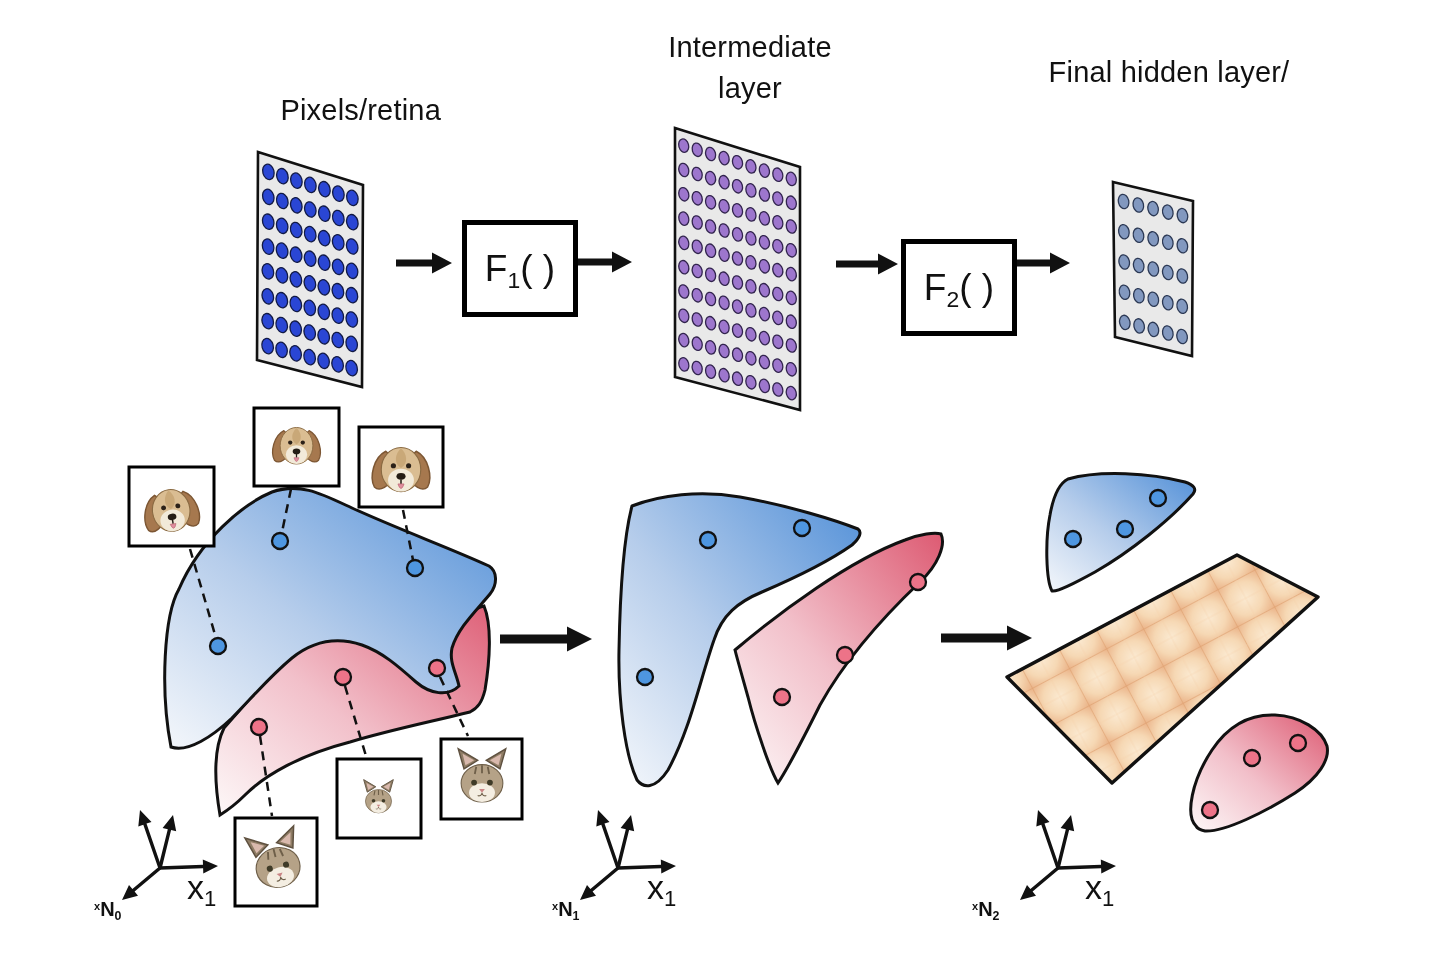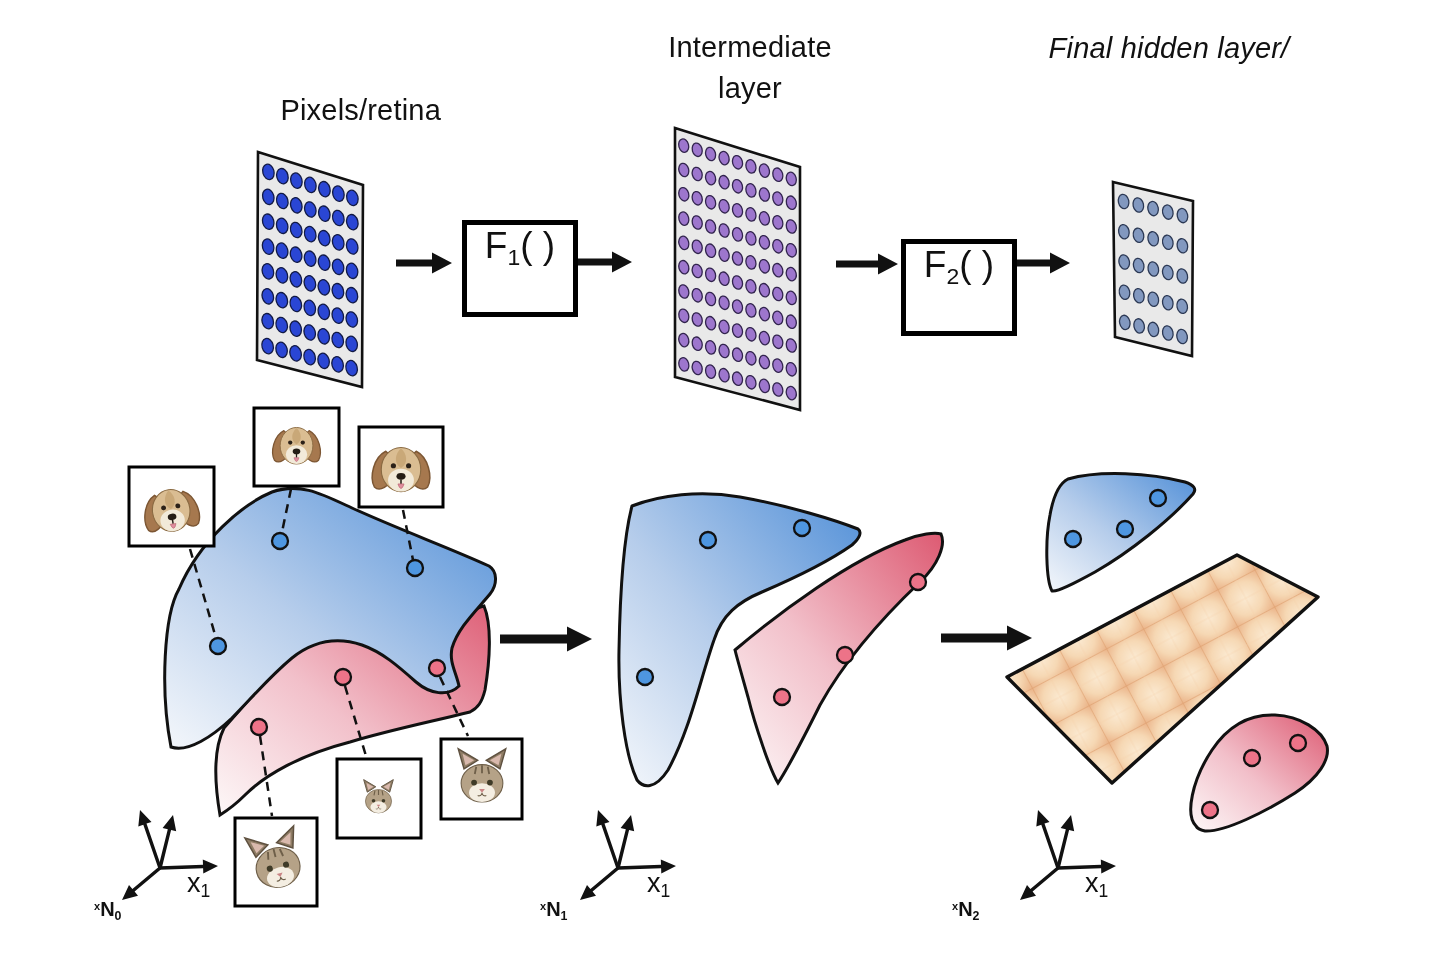--- a/index.html
+++ b/index.html
@@ -1,24 +1,24 @@
 <!DOCTYPE html>
 <html><head>
 <meta charset="utf-8">
 <style>
   html,body{margin:0;padding:0;background:#fff;}
   .canvas{position:relative;width:1455px;height:975px;background:#fff;overflow:hidden;
           font-family:"Liberation Sans",sans-serif;color:#111;}
   .canvas svg{position:absolute;left:0;top:0;}
   .label{position:absolute;text-align:center;}
   .stage-title{font-size:29px;line-height:41px;font-weight:400;letter-spacing:0.2px;}
-  .fbox{position:absolute;display:flex;align-items:flex-start;justify-content:center;
+  .fbox{position:absolute;display:flex;align-items:center;justify-content:center;
         background:#fff;border:5px solid #000;font-size:37px;font-weight:400;}
   .fbox sub{font-size:0.62em;vertical-align:-0.3em;line-height:0;}
-  .axis-x{position:absolute;font-size:27px;font-weight:500;}
+  .axis-x{position:absolute;font-size:34px;font-weight:500;}
   .axis-x sub{font-size:0.65em;vertical-align:-0.3em;line-height:0;}
   .axis-n{position:absolute;font-size:20px;font-weight:700;}
   .axis-n sup{font-size:0.55em;vertical-align:0.55em;line-height:0;}
   .axis-n sub{font-size:0.62em;vertical-align:-0.3em;line-height:0;}
 </style>
 </head>
 <body>
 
 <div class="canvas">
 
@@ -380,43 +380,43 @@
       </g>
 </svg>
 
 <div class="label stage-title" style="left:141px;top:90px;width:300px;text-align:right;">
   <div>Pixels/retina</div>
 </div>
 <div class="label stage-title" style="left:600px;top:27px;width:300px;">
   <div>Intermediate</div>
   <div>layer</div>
 </div>
-<div class="label stage-title" style="left:1019px;top:28px;width:300px;font-style:italic;">
+<div class="label stage-title" style="left:1019px;top:52px;width:300px;">
   <div>Final hidden layer/</div>
 </div>
 
 <div class="fbox" style="left:462px;top:220px;width:106px;height:87px;">
   <span><span>F</span><sub>1</sub><span>( )</span></span>
 </div>
 <div class="fbox" style="left:901px;top:219px;width:106px;height:87px;margin-top:20px;">
   <span><span>F</span><sub>2</sub><span>( )</span></span>
 </div>
 
 <div class="axis-x" style="left:187px;top:868px;">
   <span>x</span><sub>1</sub>
 </div>
 <div class="axis-n" style="left:94px;top:898px;">
   <sup>x</sup><span>N</span><sub>0</sub>
 </div>
 <div class="axis-x" style="left:647px;top:868px;">
   <span>x</span><sub>1</sub>
 </div>
-<div class="axis-n" style="left:540px;top:898px;">
+<div class="axis-n" style="left:552px;top:898px;">
   <sup>x</sup><span>N</span><sub>1</sub>
 </div>
 <div class="axis-x" style="left:1085px;top:868px;">
   <span>x</span><sub>1</sub>
 </div>
-<div class="axis-n" style="left:952px;top:898px;">
+<div class="axis-n" style="left:972px;top:898px;">
   <sup>x</sup><span>N</span><sub>2</sub>
 </div>
 
 </div>
 
 </body></html>

